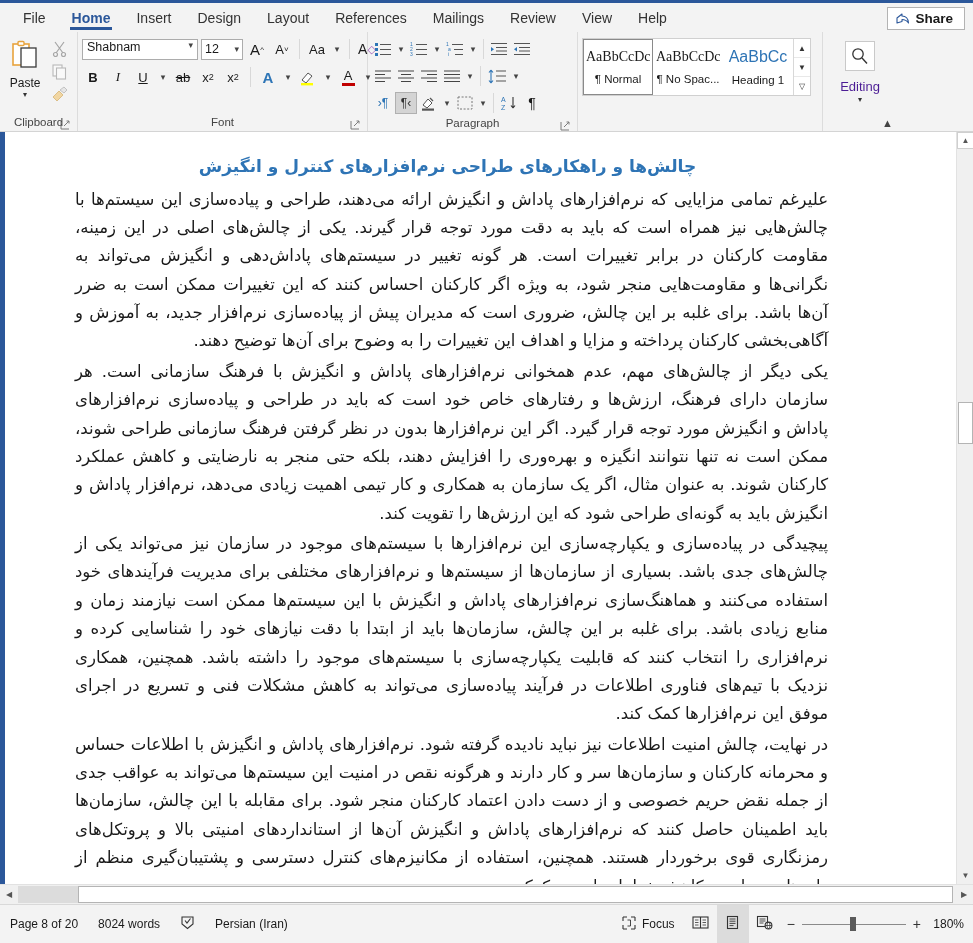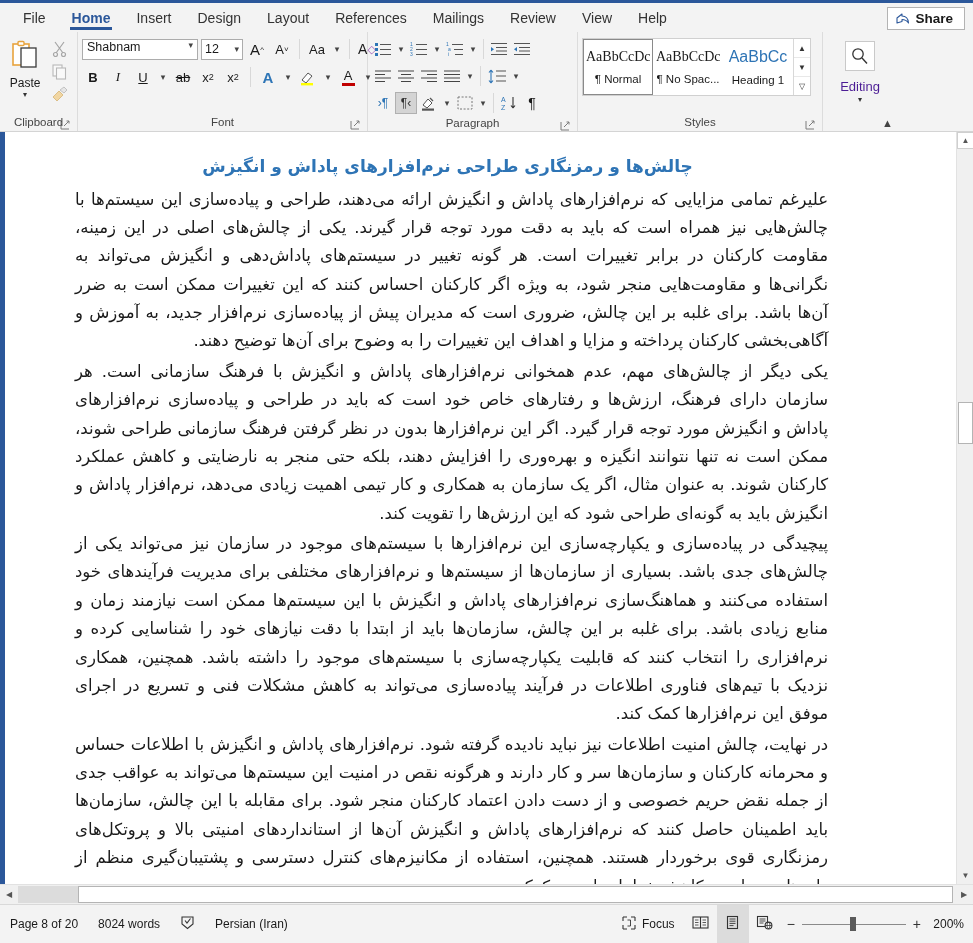--- a/index.html
+++ b/index.html
@@ -612,29 +612,20 @@
             <span class="prev h1">AaBbCc</span>
             <span class="nm">Heading 1</span>
           </div>
           <div class="style-scroll">
             <div>▲</div>
             <div>▼</div>
             <div style="border-bottom:none;">▽</div>
           </div>
         </div>
       </div>
-      <div class="group-label">
-        <span>Styles</span>
-        <span class="dlg">
-          <svg width="10" height="10" viewBox="0 0 10 10">
-              <path d="M1 1 L1 9 L9 9" stroke="#555" fill="none" stroke-width="1"></path>
-              <path d="M4 6 L9 1 M6.5 1 L9 1 L9 3.5" stroke="#555" fill="none" stroke-width="1"></path>
-            </svg>
-        </span>
-      </div>
     </div>
 
     <div class="group grp-editing">
       <div class="group-body">
         <div class="editing-btn">
           <span class="box">
             <svg width="20" height="20" viewBox="0 0 20 20">
                 <circle cx="8" cy="8" r="5.2" fill="none" stroke="#333" stroke-width="1.3"></circle>
                 <path d="M12 12 L17 17.5" stroke="#333" stroke-width="1.4"></path>
               </svg>
@@ -648,21 +639,21 @@
       </div>
       <span class="ribbon-collapse">▲</span>
     </div>
   </div>
 
   <div class="docarea">
     <div class="leftrail"></div>
 
     <div class="page-wrap">
       <div class="page">
-        <p class="doc-heading">چالش‌ها و رمزنگاری طراحی نرم‌افزارهای پاداش و انگیزش</p>
+        <p class="doc-heading">چالش‌ها و راهکارهای طراحی نرم‌افزارهای کنترل و انگیزش</p>
         <p class="doc-p">علیرغم تمامی مزایایی که نرم‌افزارهای پاداش و انگیزش ارائه می‌دهند، طراحی و پیاده‌سازی این سیستم‌ها با چالش‌هایی نیز همراه است که باید به دقت مورد توجه قرار گیرند. یکی از چالش‌های اصلی در این زمینه، مقاومت کارکنان در برابر تغییرات است. هر گونه تغییر در سیستم‌های پاداش‌دهی و انگیزش می‌تواند به نگرانی‌ها و مقاومت‌هایی منجر شود، به ویژه اگر کارکنان احساس کنند که این تغییرات ممکن است به ضرر آن‌ها باشد. برای غلبه بر این چالش، ضروری است که مدیران پیش از پیاده‌سازی نرم‌افزار جدید، به آموزش و آگاهی‌بخشی کارکنان پرداخته و مزایا و اهداف این تغییرات را به وضوح برای آن‌ها توضیح دهند.</p>
         <p class="doc-p">یکی دیگر از چالش‌های مهم، عدم همخوانی نرم‌افزارهای پاداش و انگیزش با فرهنگ سازمانی است. هر سازمان دارای فرهنگ، ارزش‌ها و رفتارهای خاص خود است که باید در طراحی و پیاده‌سازی نرم‌افزارهای پاداش و انگیزش مورد توجه قرار گیرد. اگر این نرم‌افزارها بدون در نظر گرفتن فرهنگ سازمانی طراحی شوند، ممکن است نه تنها نتوانند انگیزه و بهره‌وری را افزایش دهند، بلکه حتی منجر به نارضایتی و کاهش عملکرد کارکنان شوند. به عنوان مثال، اگر یک سازمان به همکاری و کار تیمی اهمیت زیادی می‌دهد، نرم‌افزار پاداش و انگیزش باید به گونه‌ای طراحی شود که این ارزش‌ها را تقویت کند.</p>
         <p class="doc-p">پیچیدگی در پیاده‌سازی و یکپارچه‌سازی این نرم‌افزارها با سیستم‌های موجود در سازمان نیز می‌تواند یکی از چالش‌های جدی باشد. بسیاری از سازمان‌ها از سیستم‌ها و نرم‌افزارهای مختلفی برای مدیریت فرآیندهای خود استفاده می‌کنند و هماهنگ‌سازی نرم‌افزارهای پاداش و انگیزش با این سیستم‌ها ممکن است نیازمند زمان و منابع زیادی باشد. برای غلبه بر این چالش، سازمان‌ها باید از ابتدا با دقت نیازهای خود را شناسایی کرده و نرم‌افزاری را انتخاب کنند که قابلیت یکپارچه‌سازی با سیستم‌های موجود را داشته باشد. همچنین، همکاری نزدیک با تیم‌های فناوری اطلاعات در فرآیند پیاده‌سازی می‌تواند به کاهش مشکلات فنی و تسریع در اجرای موفق این نرم‌افزارها کمک کند.</p>
         <p class="doc-p">در نهایت، چالش امنیت اطلاعات نیز نباید نادیده گرفته شود. نرم‌افزارهای پاداش و انگیزش با اطلاعات حساس و محرمانه کارکنان و سازمان‌ها سر و کار دارند و هرگونه نقص در امنیت این سیستم‌ها می‌تواند به عواقب جدی از جمله نقض حریم خصوصی و از دست دادن اعتماد کارکنان منجر شود. برای مقابله با این چالش، سازمان‌ها باید اطمینان حاصل کنند که نرم‌افزارهای پاداش و انگیزش آن‌ها از استانداردهای امنیتی بالا و پروتکل‌های رمزنگاری قوی برخوردار هستند. همچنین، استفاده از مکانیزم‌های کنترل دسترسی و پشتیبان‌گیری منظم از داده‌ها می‌تواند به کاهش خطرات امنیتی کمک</p>
       </div>
     </div>
 
     <div class="vscroll">
       <div class="vs-btn top">▲</div>
       <div class="vs-thumb"></div>
@@ -735,18 +726,18 @@
             </svg>
         </span>
       </div>
       <div class="zoomwrap">
         <span class="zsign">−</span>
         <span class="zslider">
           <span class="ztrack"></span>
           <span class="zthumb"></span>
         </span>
         <span class="zsign">+</span>
-        <span class="zlabel">200%</span>
+        <span class="zlabel">180%</span>
       </div>
     </div>
   </div>
 
 </div>
 
 </body></html>

